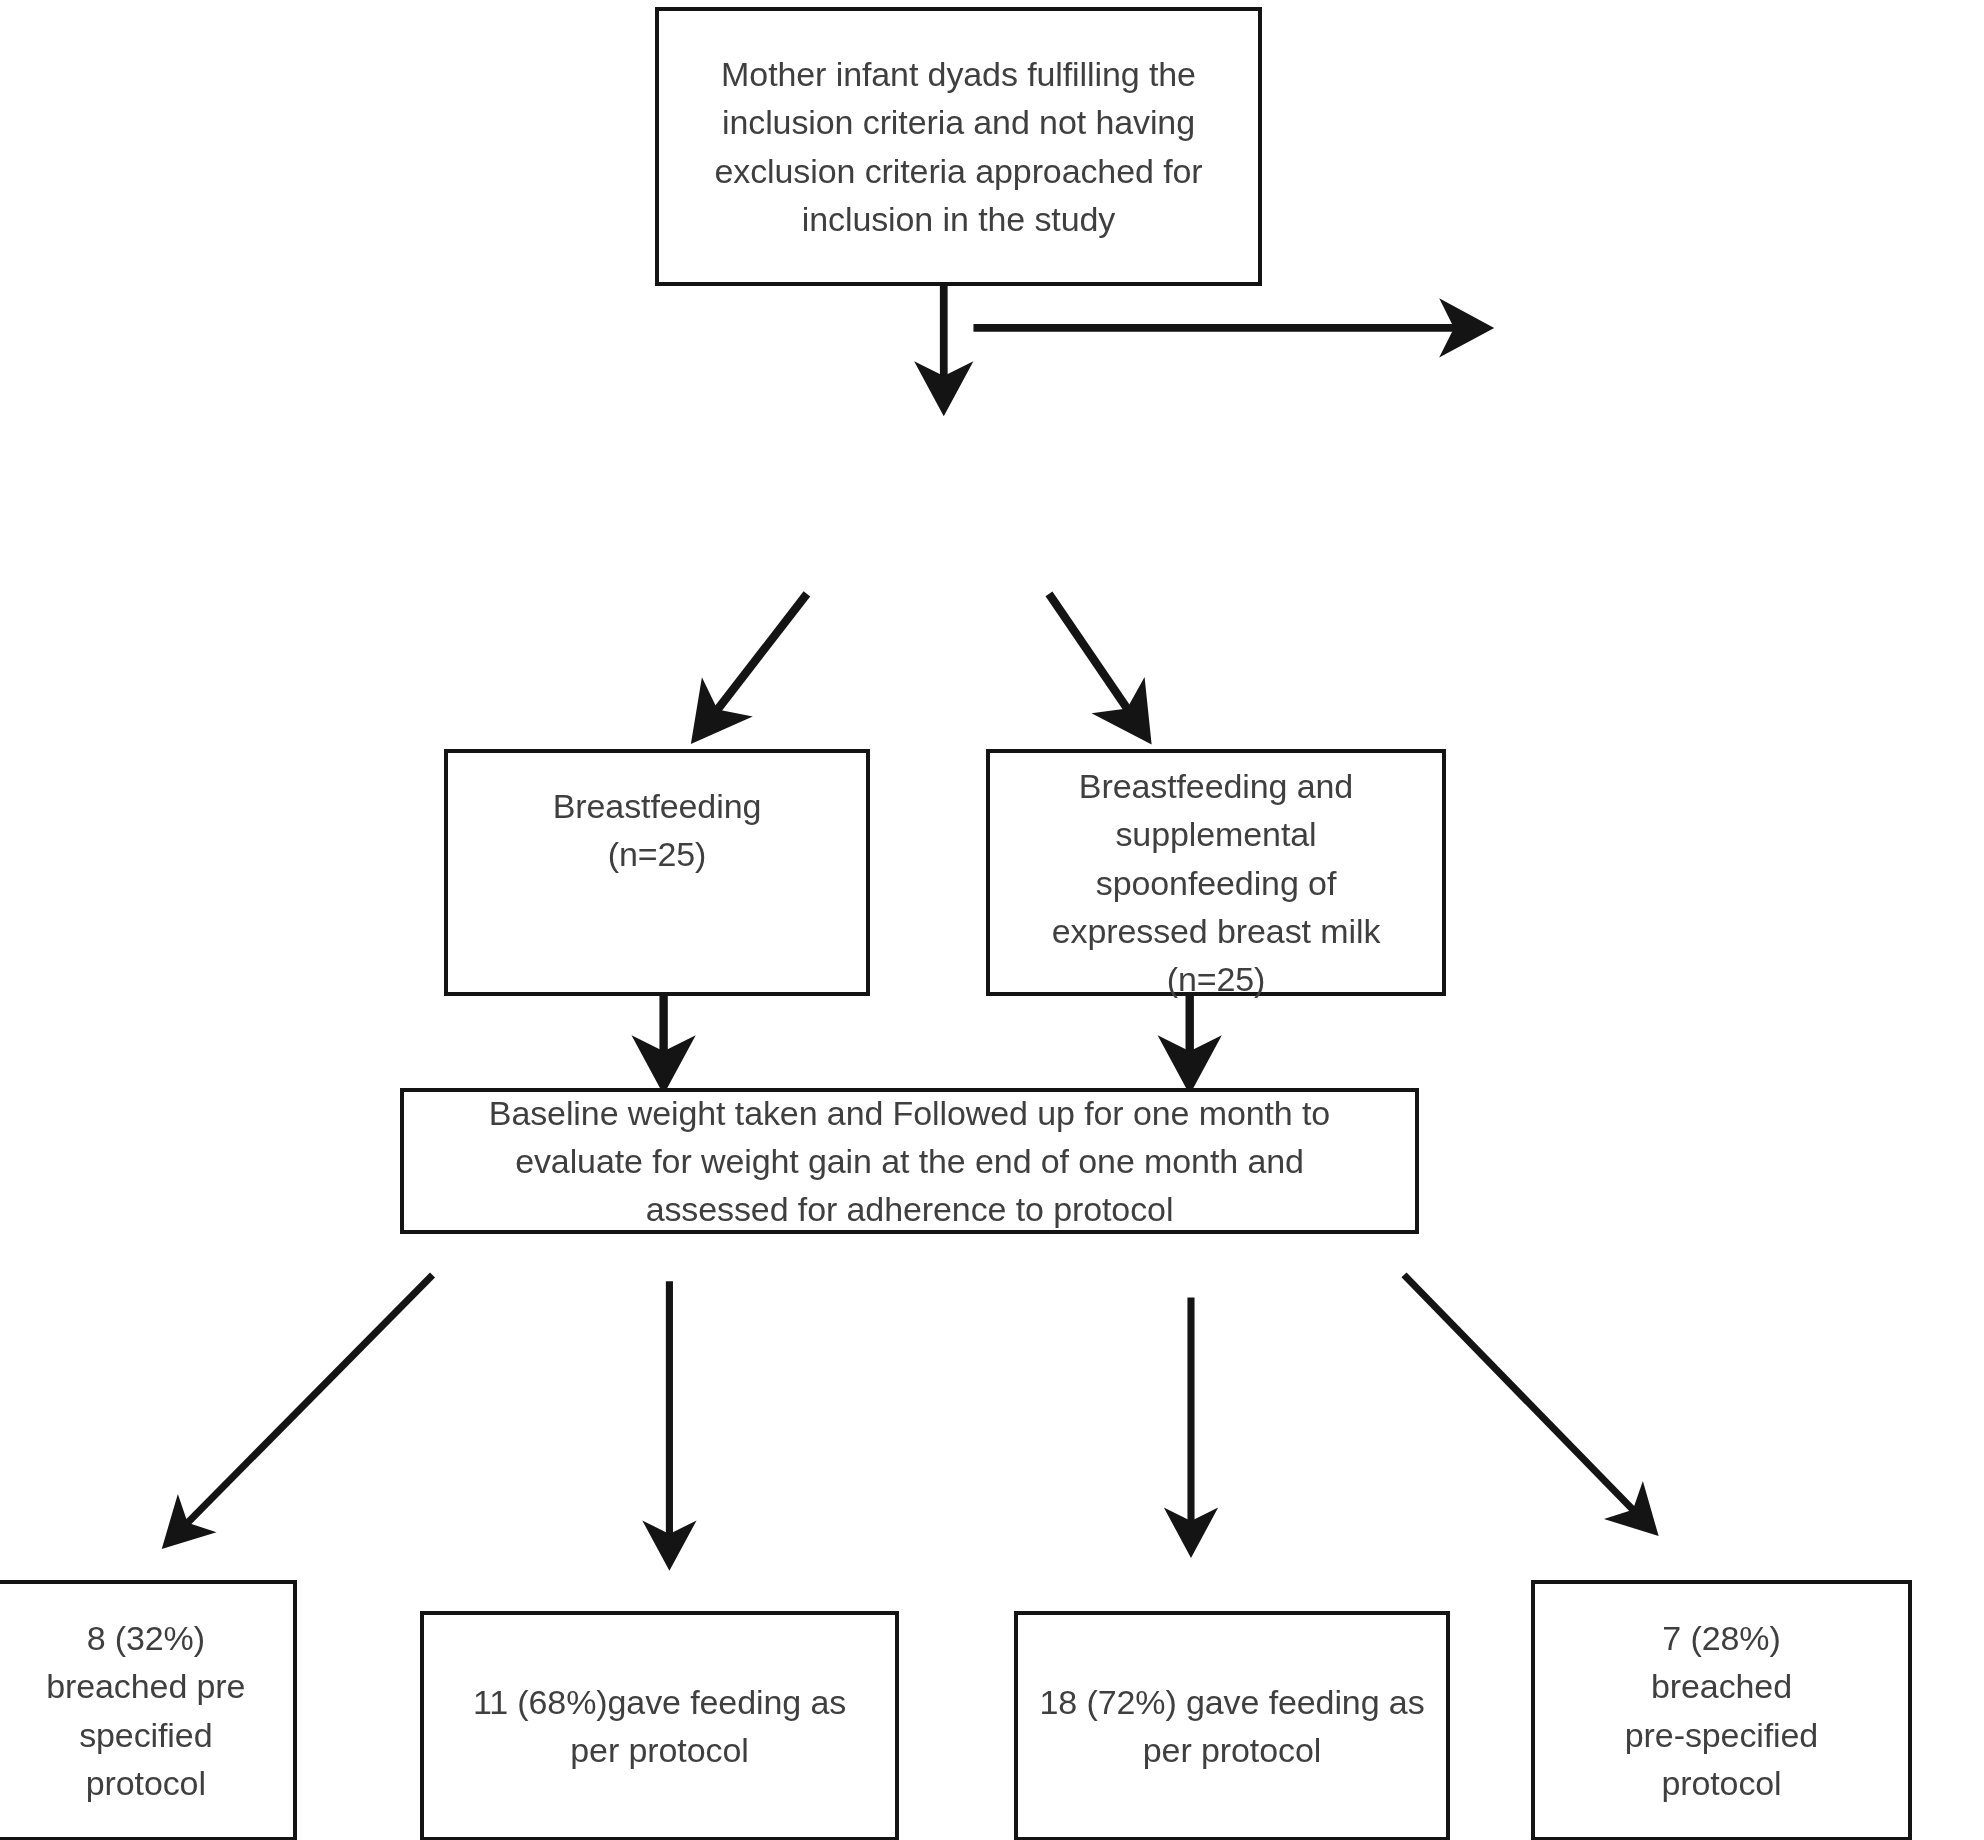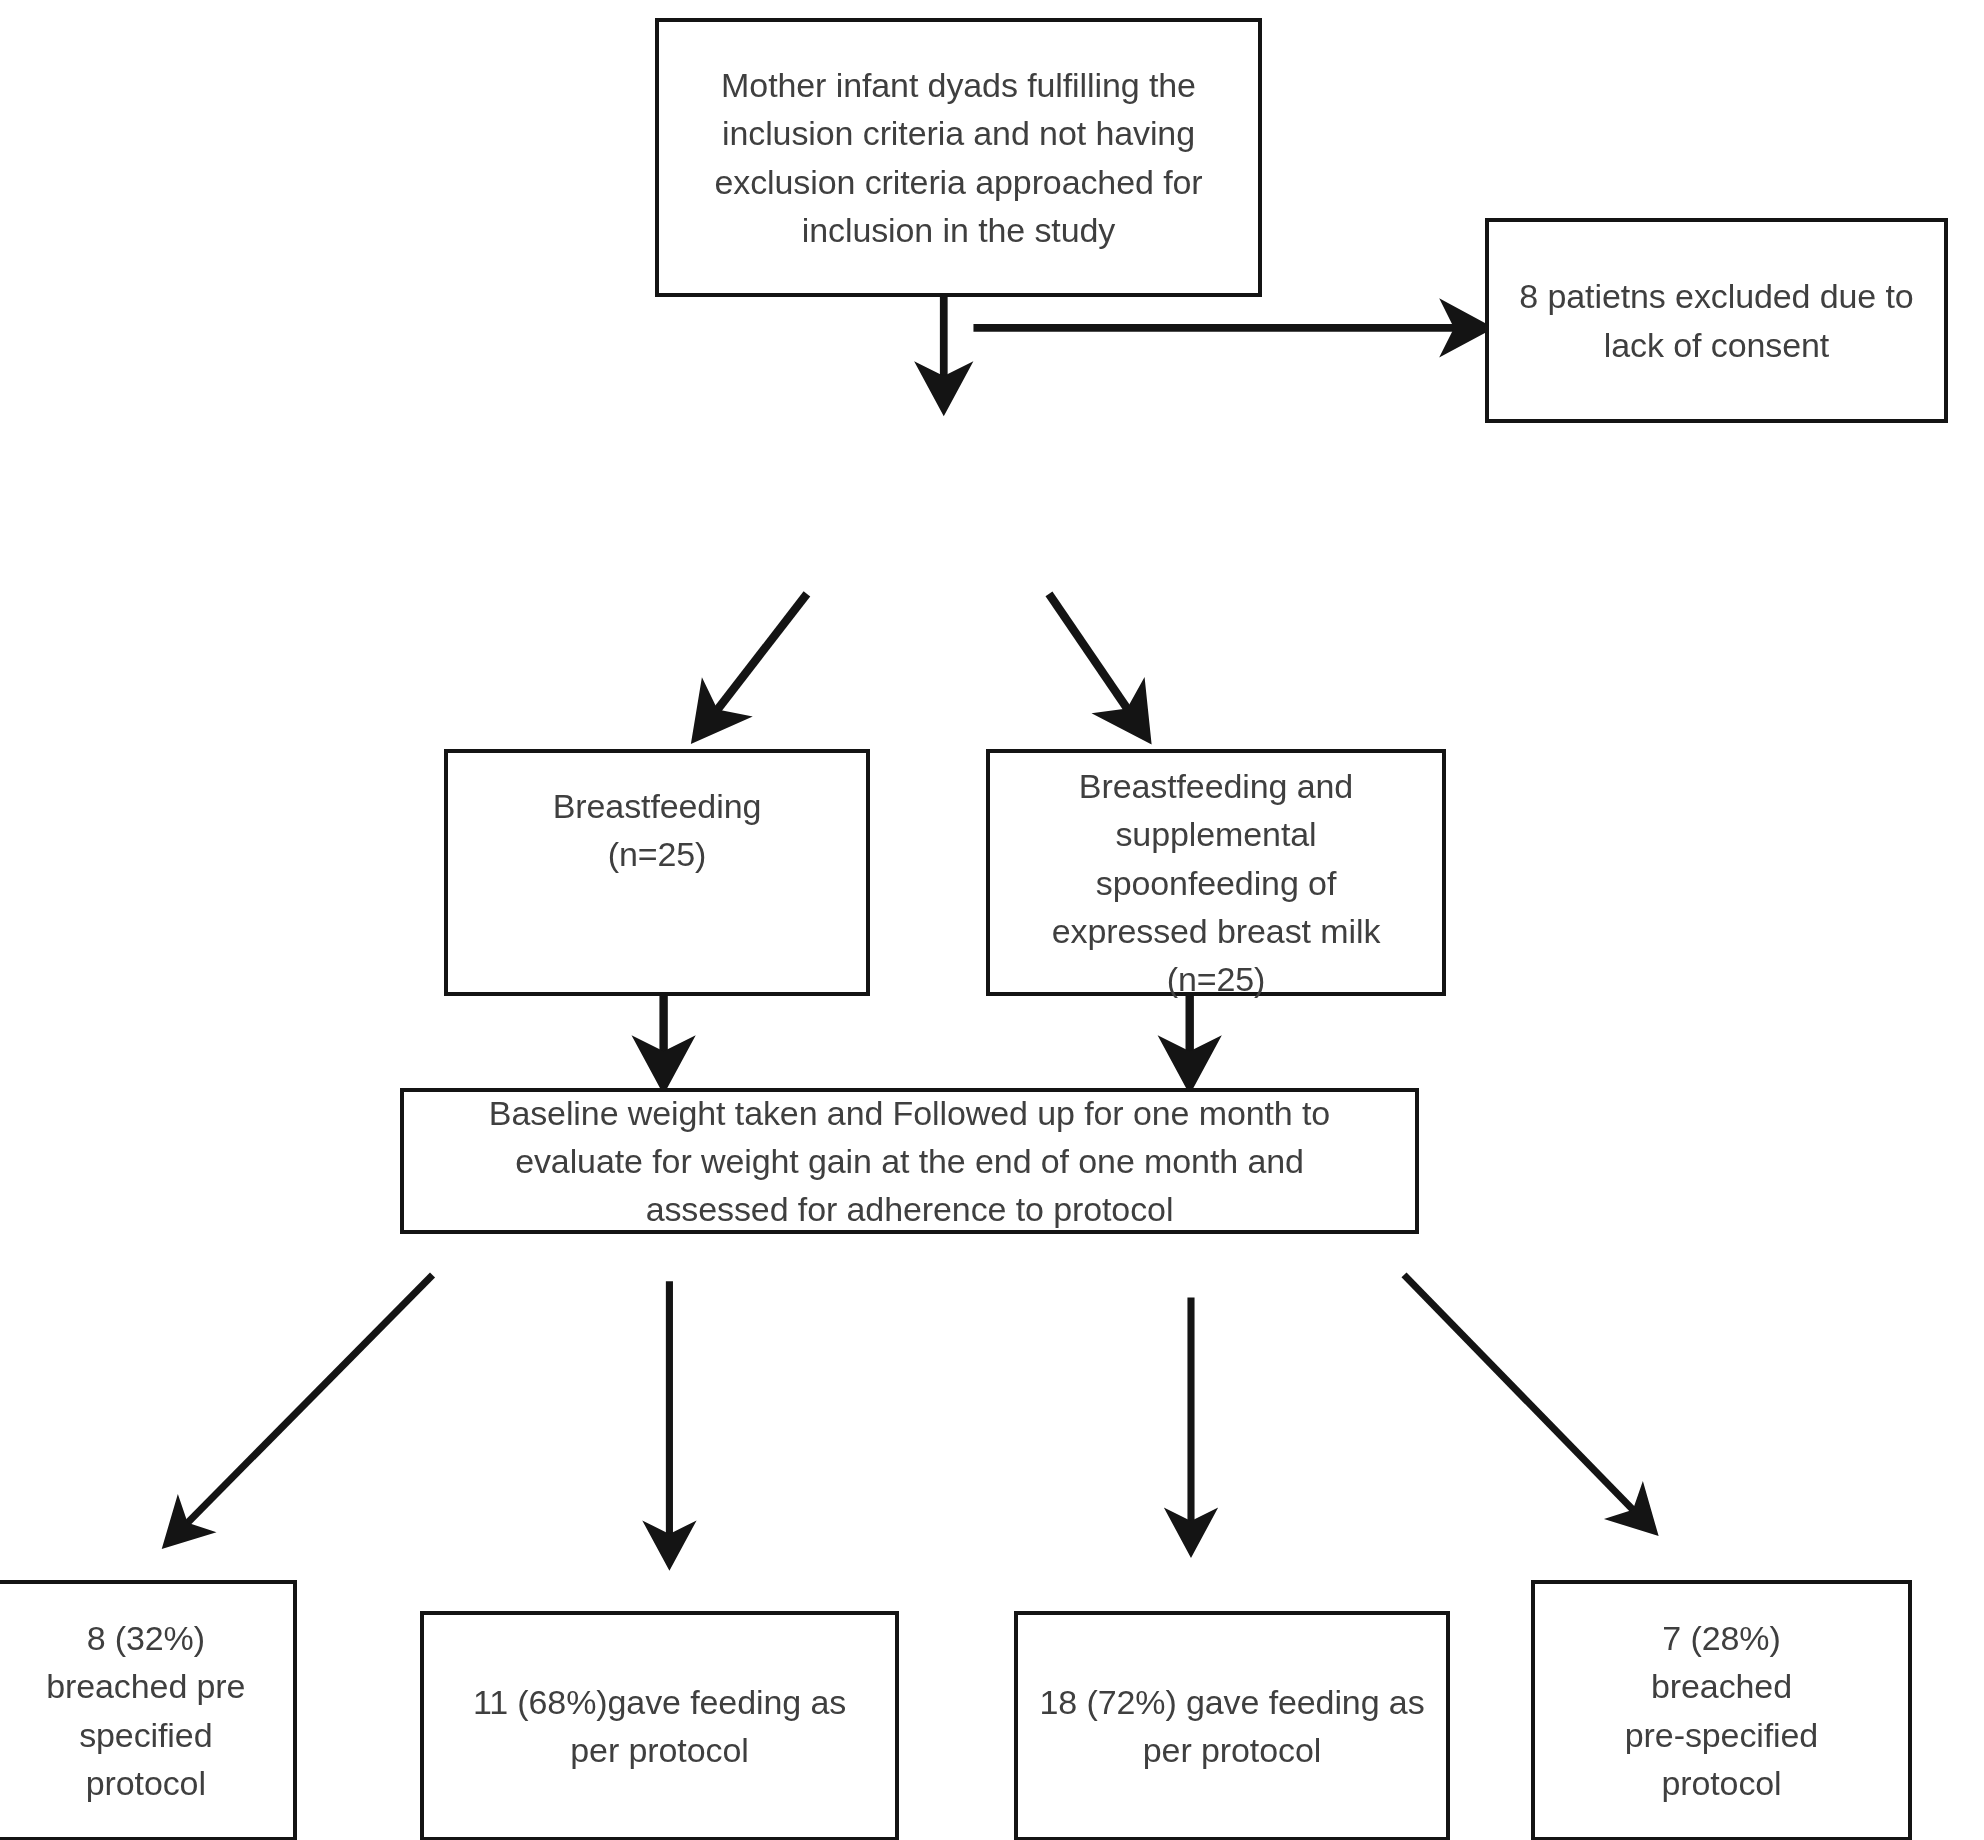--- a/index.html
+++ b/index.html
@@ -93,31 +93,27 @@
 
     <g>
       <line x1="1845" y1="2010" x2="1845" y2="2400" stroke="#141414" stroke-width="11" marker-end="url(#ah)"></line>
     </g>
 
     <g>
       <line x1="2175" y1="1975" x2="2560" y2="2370" stroke="#141414" stroke-width="11" marker-end="url(#ah)"></line>
     </g>
   </svg>
 
-  <div class="node mid" style="left:655px; top:18px; width:607px; height:279px;">
+  <div class="node mid" style="left:655px; top:7px; width:607px; height:279px;">
     <span class="node-text">Mother infant dyads fulfilling the
 inclusion criteria and not having
 exclusion criteria approached for
 inclusion in the study</span>
   </div>
 
-  <div class="node mid" style="left:1485px; top:218px; width:463px; height:205px;">
-    <span class="node-text">8 patietns excluded due to
-lack of consent</span>
-  </div>
 
 
   <div class="node top" style="left:444px; top:749px; width:426px; height:247px; padding-top:29px;">
     <span class="node-text">Breastfeeding
 (n=25)</span>
   </div>
 
   <div class="node top" style="left:986px; top:749px; width:460px; height:247px; padding-top:9px;">
     <span class="node-text">Breastfeeding and
 supplemental

